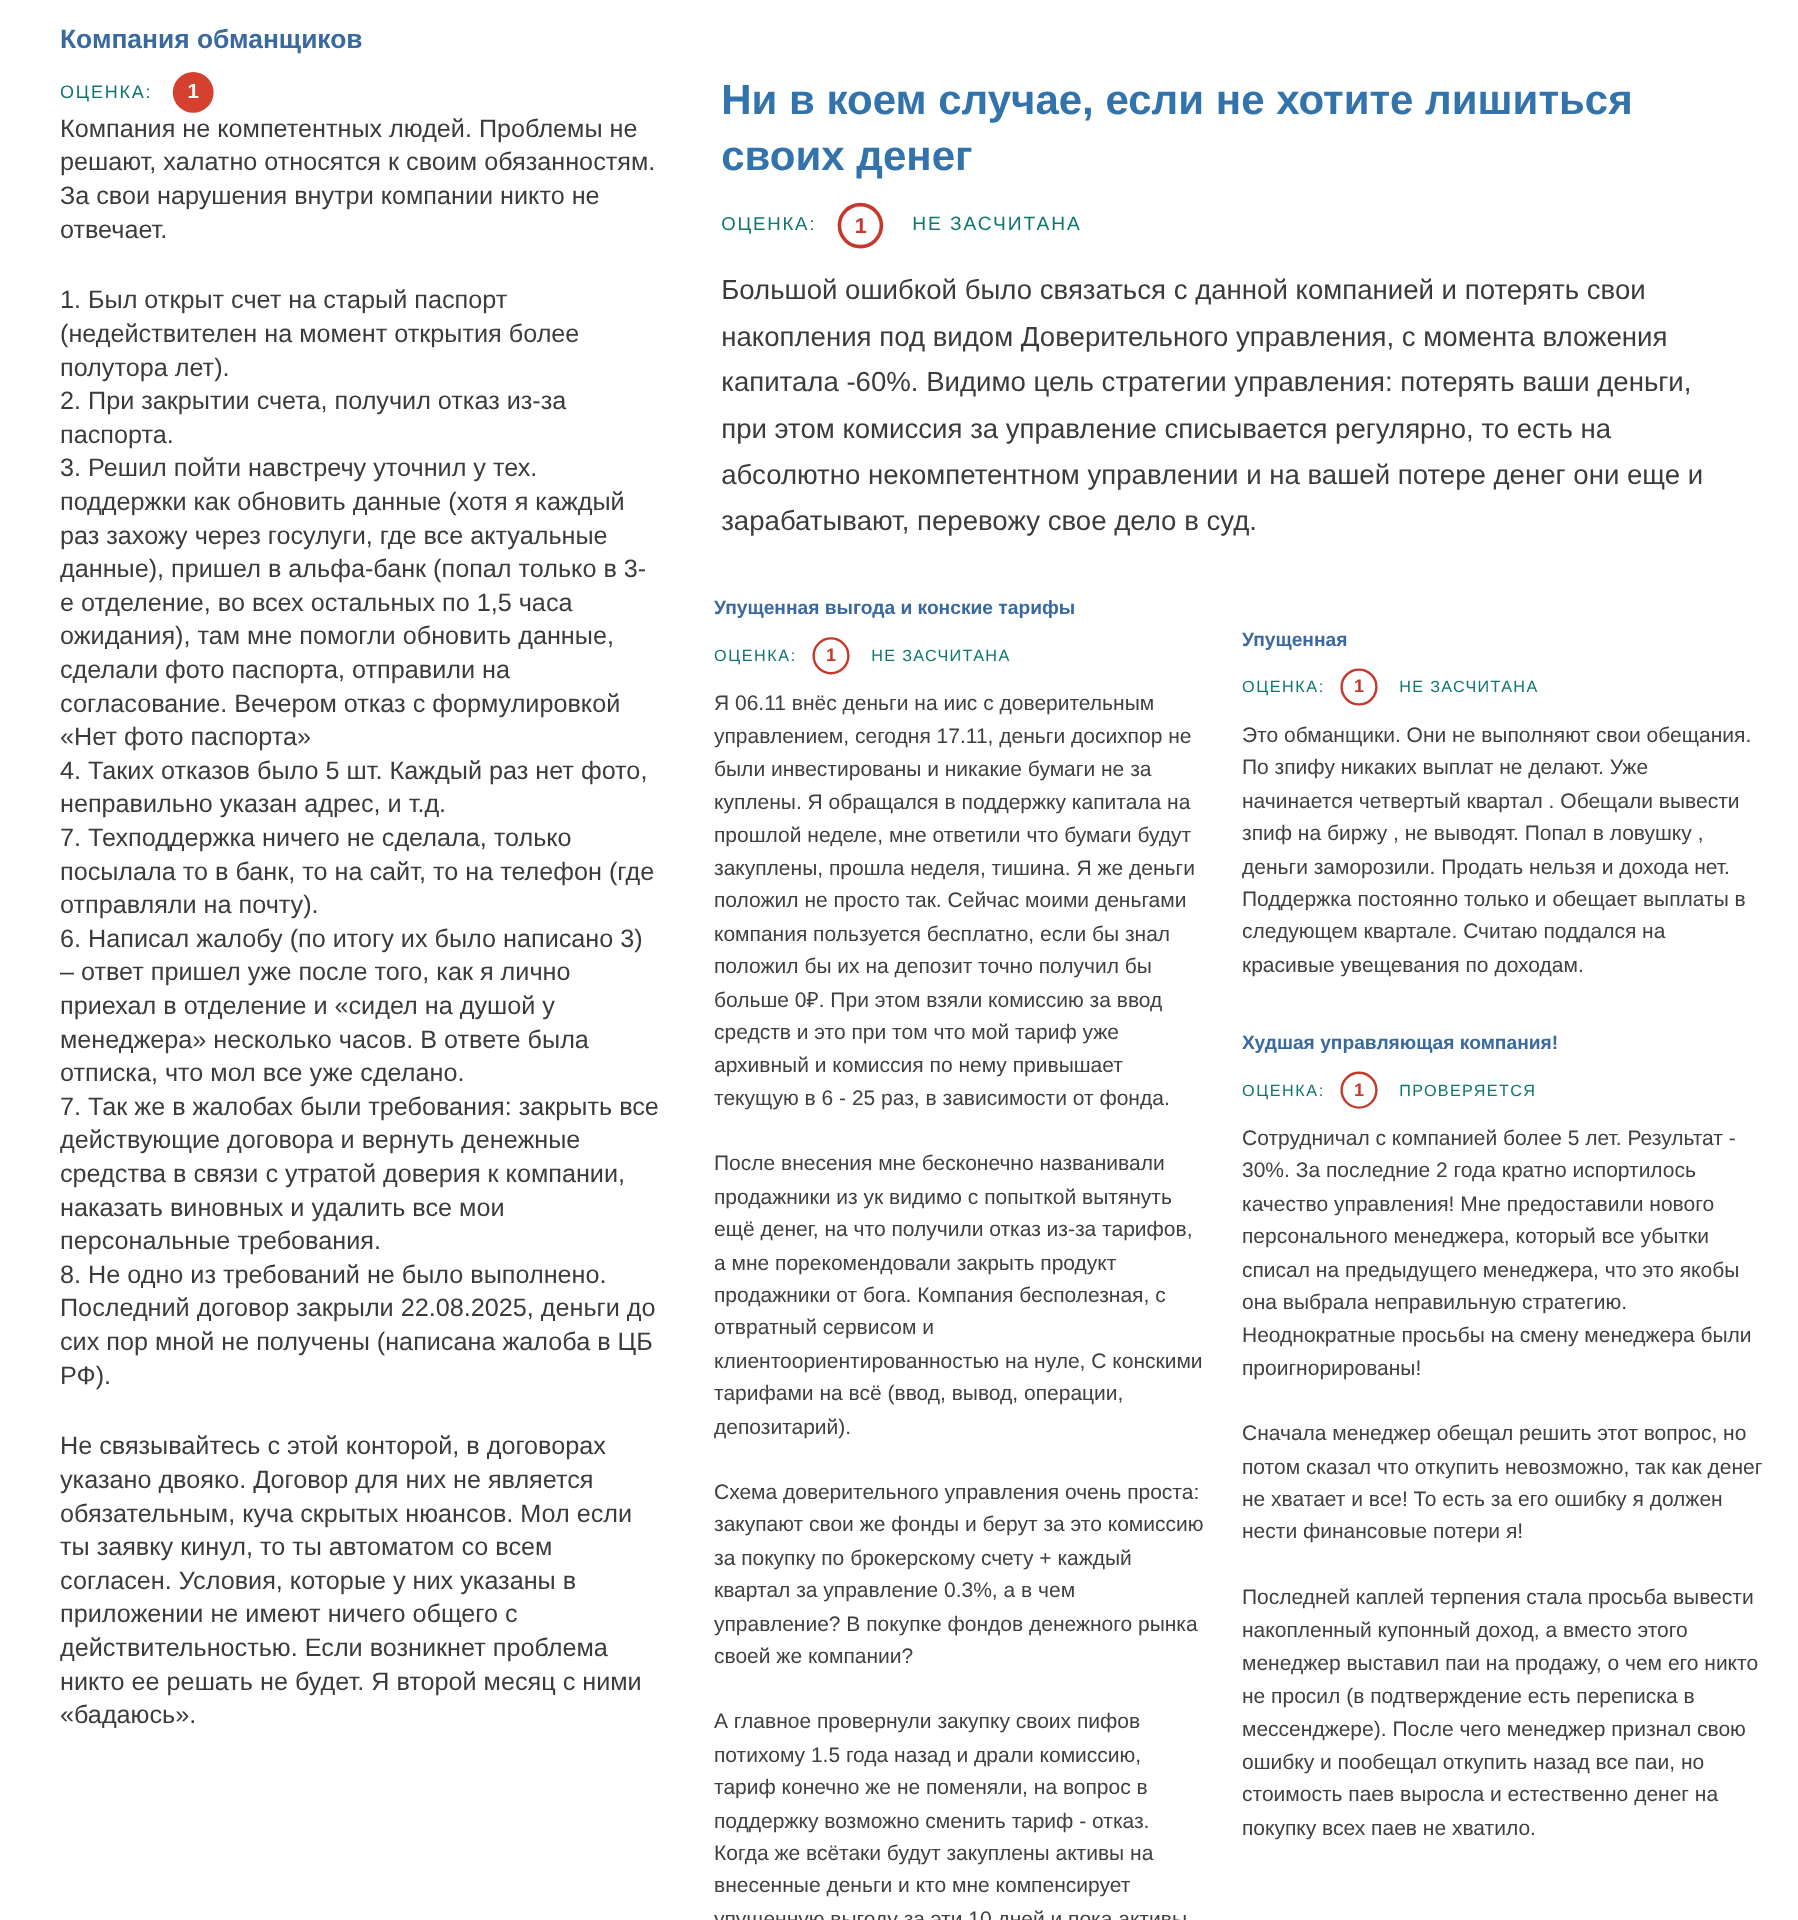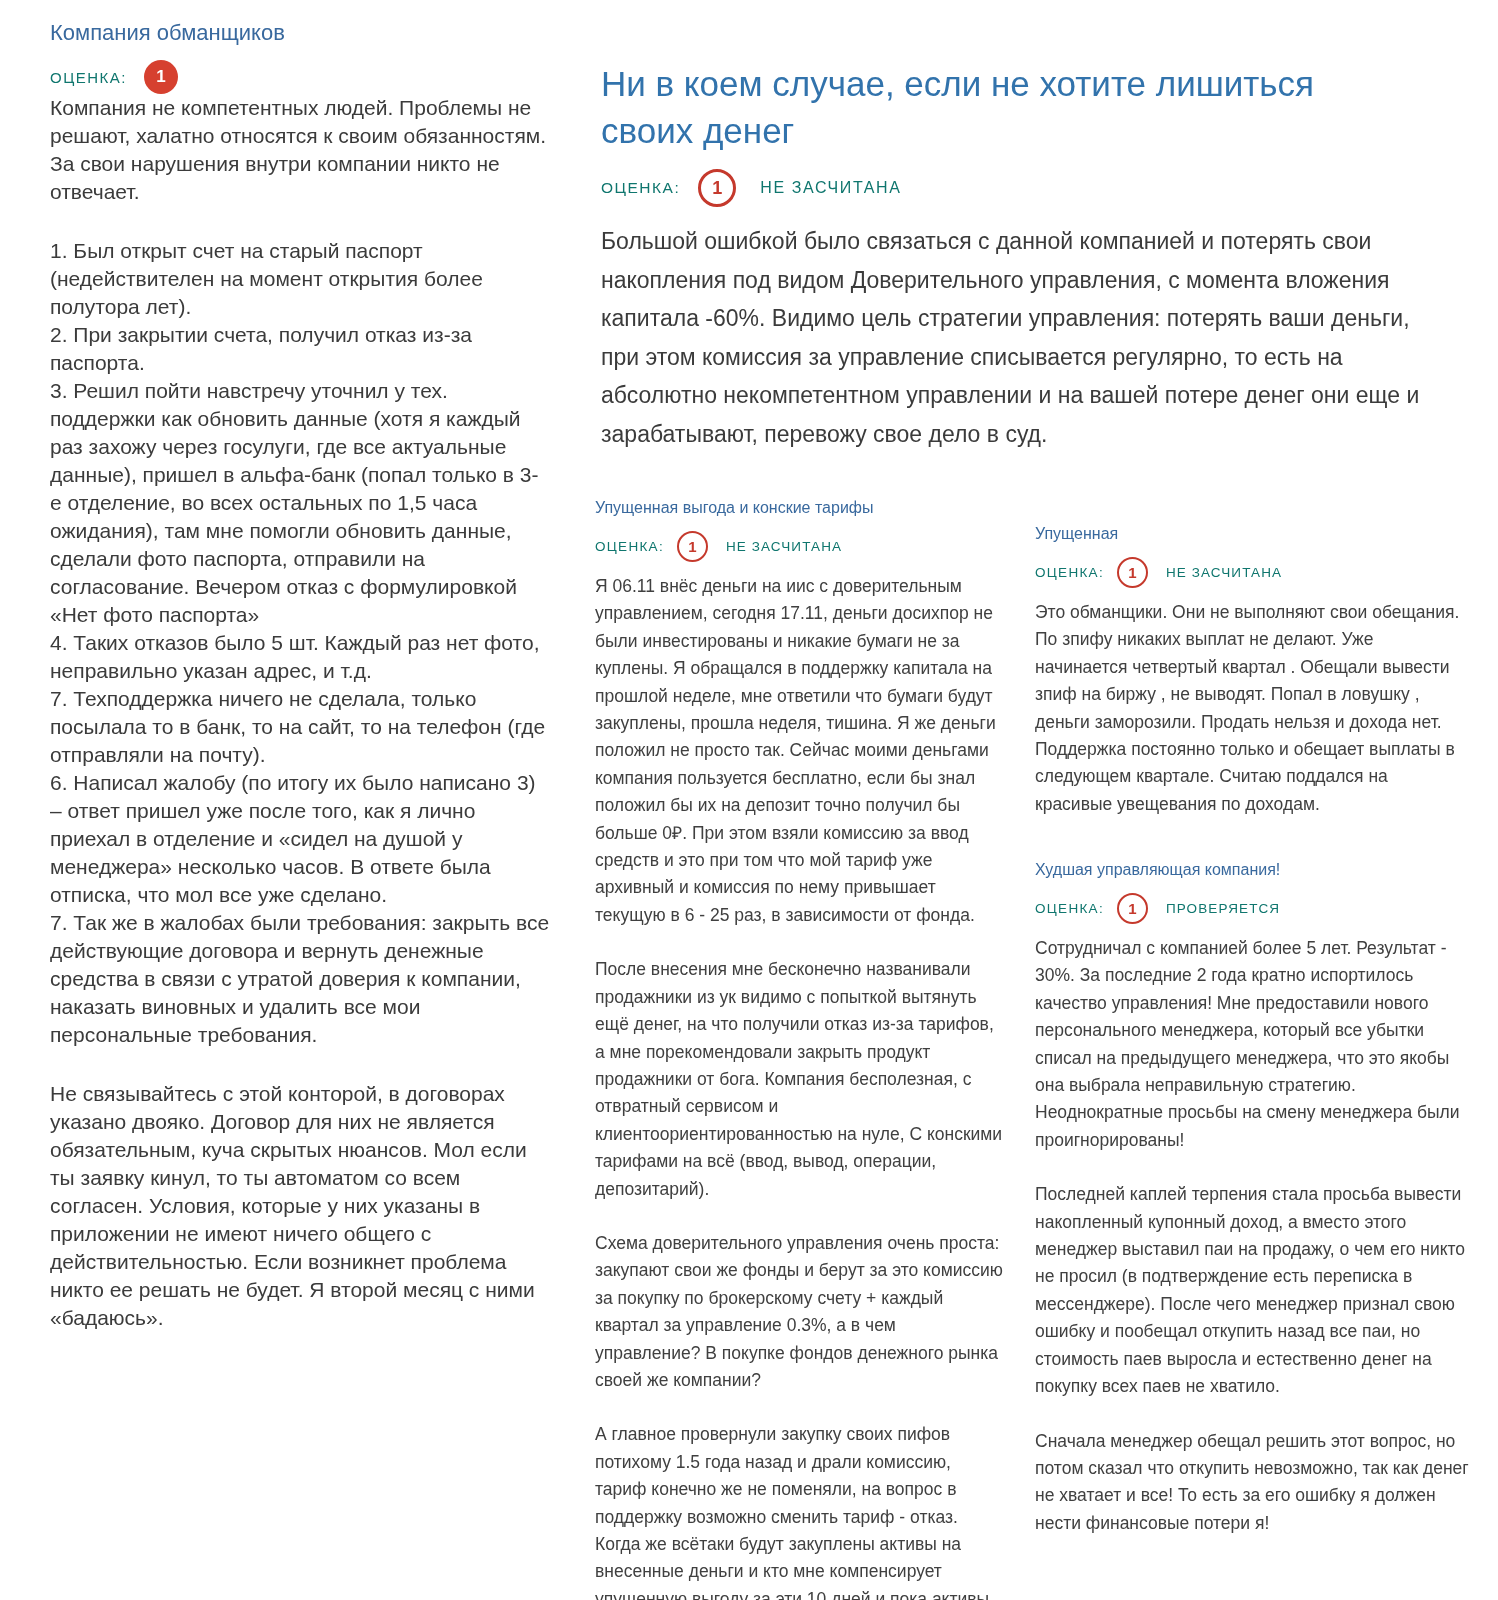--- a/index.html
+++ b/index.html
@@ -7,21 +7,21 @@
     width:1498px; height:1600px;
     background:#ffffff;
     font-family:"Liberation Sans", sans-serif;
     position:relative;
     overflow:hidden;
     color:#3b3b3b;
   }
   .review { position:absolute; }
 
   
-  .title { margin:0; font-weight:normal; color:#39699e; cursor:pointer; }
+  .title { margin:0; font-weight:bold; color:#39699e; cursor:pointer; }
   .title-sm-left { font-size:22px; line-height:26px; }
   .title-md { font-size:16px; line-height:24px; }
   .title-xl { font-size:35px; line-height:47px; color:#3273ac; max-width:800px; }
 
   
   .score-row { display:flex; align-items:center; }
   .score-label, .status {
     color:#0f766e; text-transform:uppercase; font-weight:400;
   }
   .score-row-left { margin-top:14px; gap:17px; height:34px; }
@@ -73,20 +73,21 @@
     <div class="body-lg">
       <p>Компания не компетентных людей. Проблемы не решают, халатно относятся к своим обязанностям. За свои нарушения внутри компании никто не отвечает.</p>
       <div class="gap">
         <div>1. Был открыт счет на старый паспорт (недействителен на момент открытия более полутора лет).</div>
         <div>2. При закрытии счета, получил отказ из-за паспорта.</div>
         <div>3. Решил пойти навстречу уточнил у тех. поддержки как обновить данные (хотя я каждый раз захожу через госулуги, где все актуальные данные), пришел в альфа-банк (попал только в 3-е отделение, во всех остальных по 1,5 часа ожидания), там мне помогли обновить данные, сделали фото паспорта, отправили на согласование. Вечером отказ с формулировкой «Нет фото паспорта»</div>
         <div>4. Таких отказов было 5 шт. Каждый раз нет фото, неправильно указан адрес, и т.д.</div>
         <div>7. Техподдержка ничего не сделала, только посылала то в банк, то на сайт, то на телефон (где отправляли на почту).</div>
         <div>6. Написал жалобу (по итогу их было написано 3) – ответ пришел уже после того, как я лично приехал в отделение и «сидел на душой у менеджера» несколько часов. В ответе была отписка, что мол все уже сделано.</div>
         <div>7. Так же в жалобах были требования: закрыть все действующие договора и вернуть денежные средства в связи с утратой доверия к компании, наказать виновных и удалить все мои персональные требования.</div>
+        <div>8. Не одно из требований не было выполнено. Последний договор закрыли 22.08.2025, деньги до сих пор мной не получены (написана жалоба в ЦБ РФ).</div>
       </div>
       <p class="gap">Не связывайтесь с этой конторой, в договорах указано двояко. Договор для них не является обязательным, куча скрытых нюансов. Мол если ты заявку кинул, то ты автоматом со всем согласен. Условия, которые у них указаны в приложении не имеют ничего общего с действительностью. Если возникнет проблема никто ее решать не будет. Я второй месяц с ними «бадаюсь».</p>
     </div>
   </section>
 
   <section class="review r-main">
     <h2 class="title title-xl">Ни в коем случае, если не хотите лишиться своих денег</h2>
     <div class="score-row score-row-main">
       <span class="score-label">ОЦЕНКА:</span>
       <span class="badge badge-outline-lg">1</span>
@@ -126,18 +127,18 @@
 
   <section class="review r-right2">
     <h3 class="title title-md">Худшая управляющая компания!</h3>
     <div class="score-row score-row-sm">
       <span class="score-label">ОЦЕНКА:</span>
       <span class="badge badge-outline-sm">1</span>
       <span class="status">ПРОВЕРЯЕТСЯ</span>
     </div>
     <div class="body-sm">
       <p>Сотрудничал с компанией более 5 лет. Результат - 30%. За последние 2 года кратно испортилось качество управления! Мне предоставили нового персонального менеджера, который все убытки списал на предыдущего менеджера, что это якобы она выбрала неправильную стратегию. Неоднократные просьбы на смену менеджера были проигнорированы!</p>
+      <p>Сначала менеджер обещал решить этот вопрос, но потом сказал что откупить невозможно, так как денег не хватает и все! То есть за его ошибку я должен нести финансовые потери я!</p>
       <p>Последней каплей терпения стала просьба вывести накопленный купонный доход, а вместо этого менеджер выставил паи на продажу, о чем его никто не просил (в подтверждение есть переписка в мессенджере). После чего менеджер признал свою ошибку и пообещал откупить назад все паи, но стоимость паев выросла и естественно денег на покупку всех паев не хватило.</p>
-      <p>Сначала менеджер обещал решить этот вопрос, но потом сказал что откупить невозможно, так как денег не хватает и все! То есть за его ошибку я должен нести финансовые потери я!</p>
     </div>
   </section>
 
 </div>
 
 </body></html>

